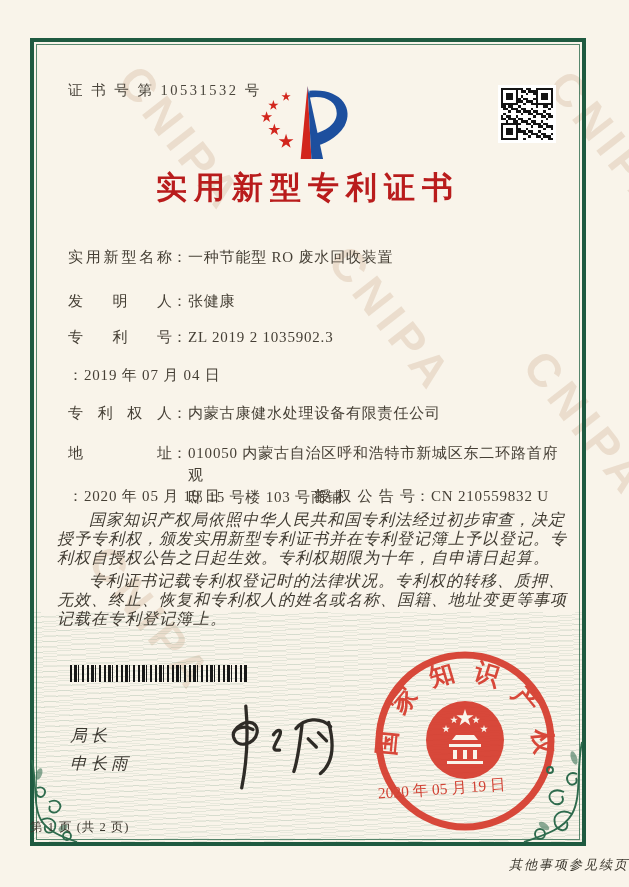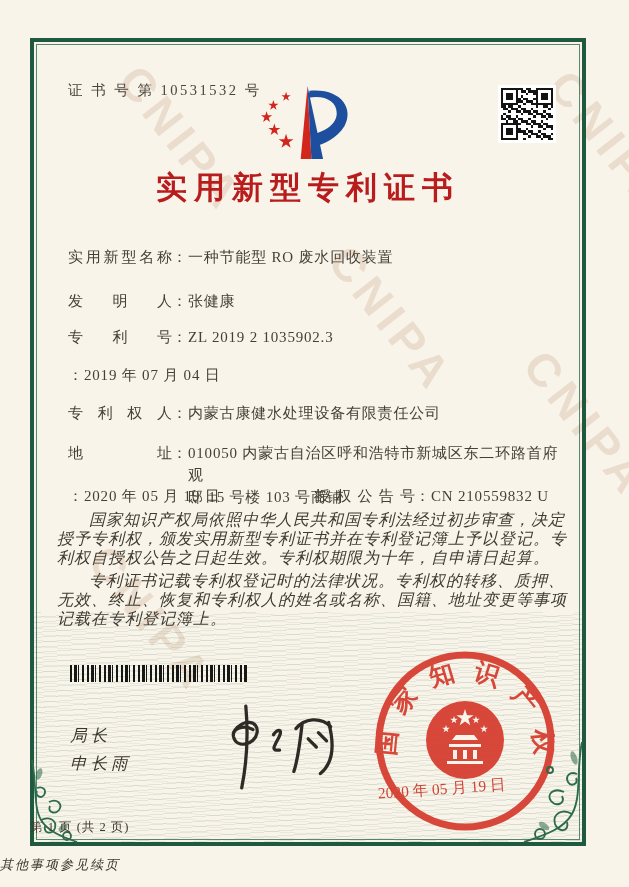--- a/index.html
+++ b/index.html
@@ -85,21 +85,21 @@
   .seal { position:absolute; left:372px; top:648px; width:186px; height:186px; opacity:.92; }
   .ornament { position:absolute; }
   .orn-left  { left:29px;  top:758px; width:52px; height:86px; }
   .orn-right { left:520px; top:740px; width:66px; height:104px; }
   .page-num {
     position:absolute; left:30px; top:819px; width:556px;
     text-align:left; font-size:12.5px; letter-spacing:1px; color:#3c382f;
   }
   .cont-note {
     position:absolute; left:0; top:856px; width:629px;
-    text-align:left; font-size:13px; letter-spacing:2px;
+    text-align:right; font-size:13px; letter-spacing:2px;
     font-style:italic; color:#3c382f;
   }
 </style>
 </head>
 <body>
 
 <div class="page">
 
   <span class="wm" style="left:150px;top:55px">CNIPA</span>
   <span class="wm" style="left:360px;top:235px">CNIPA</span>

